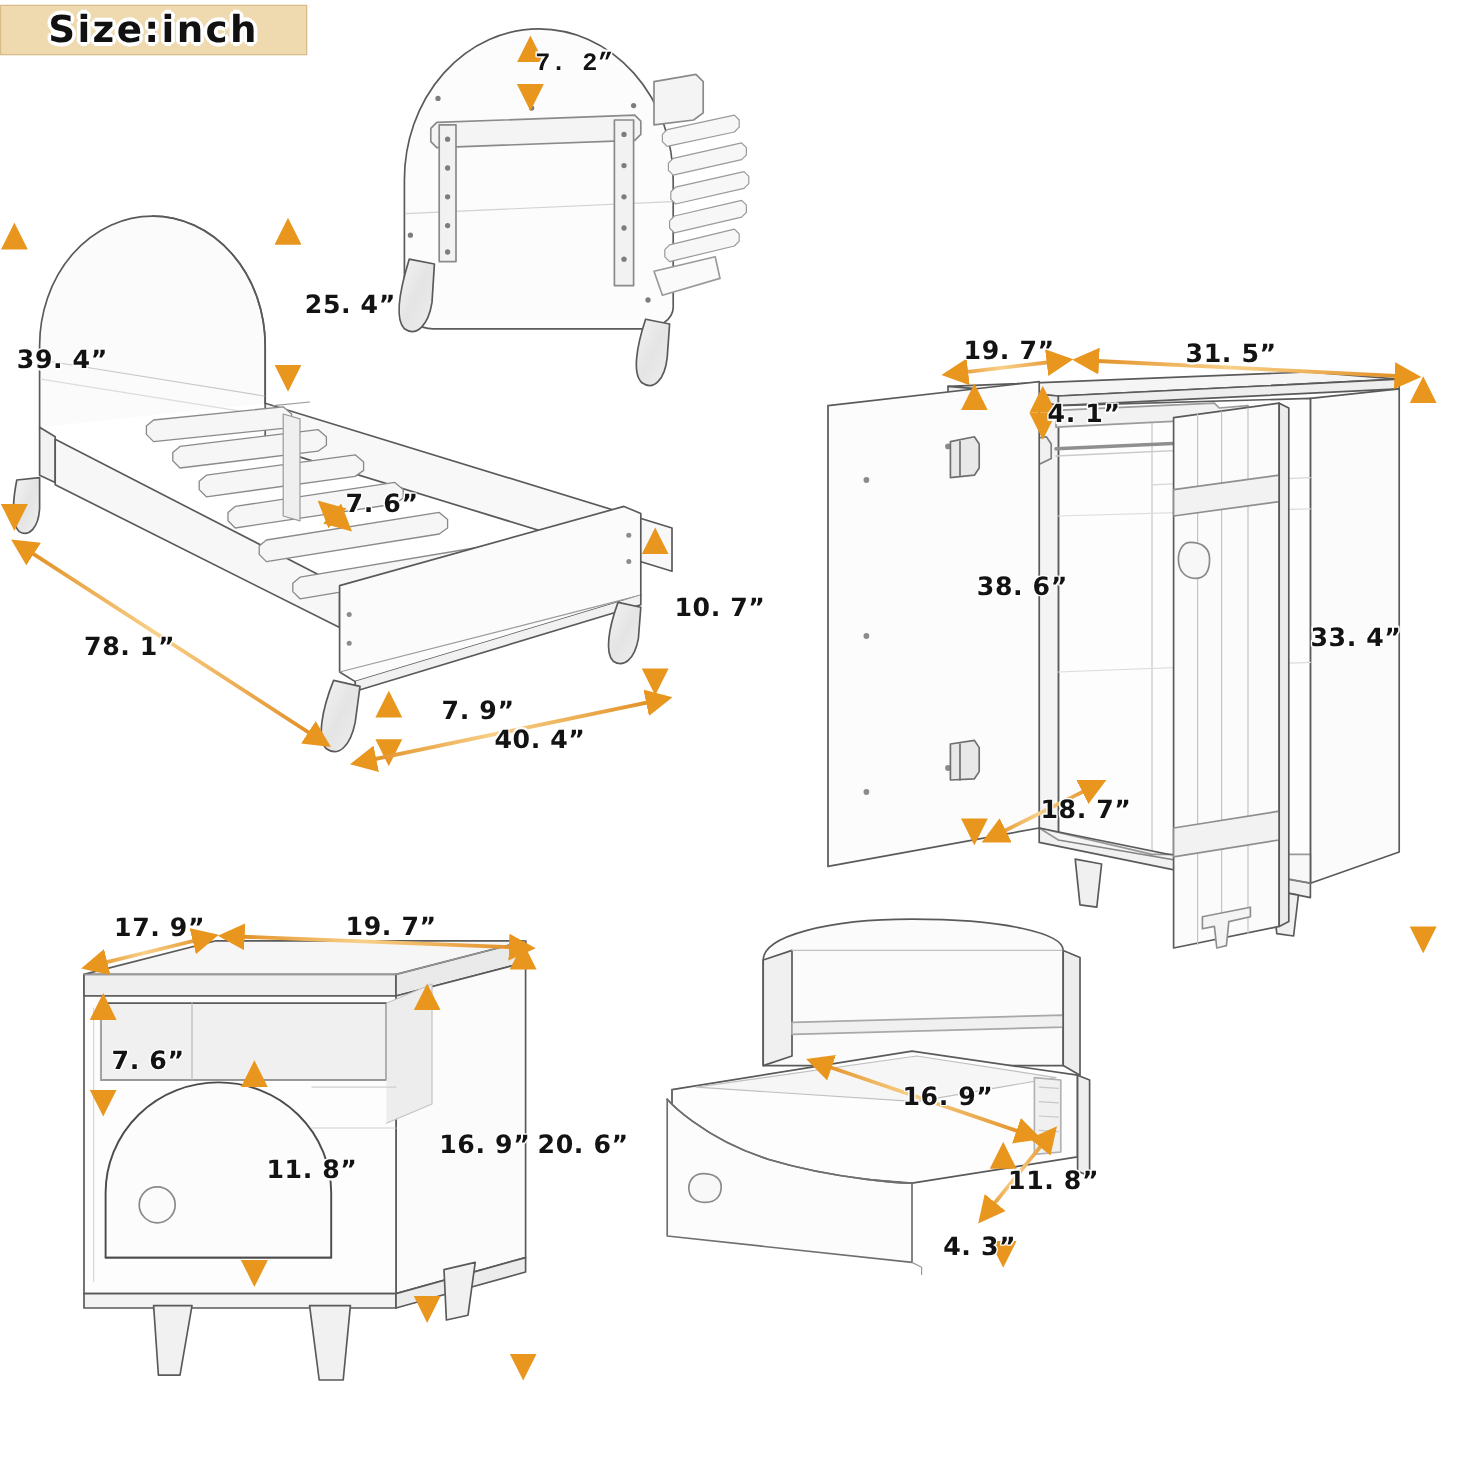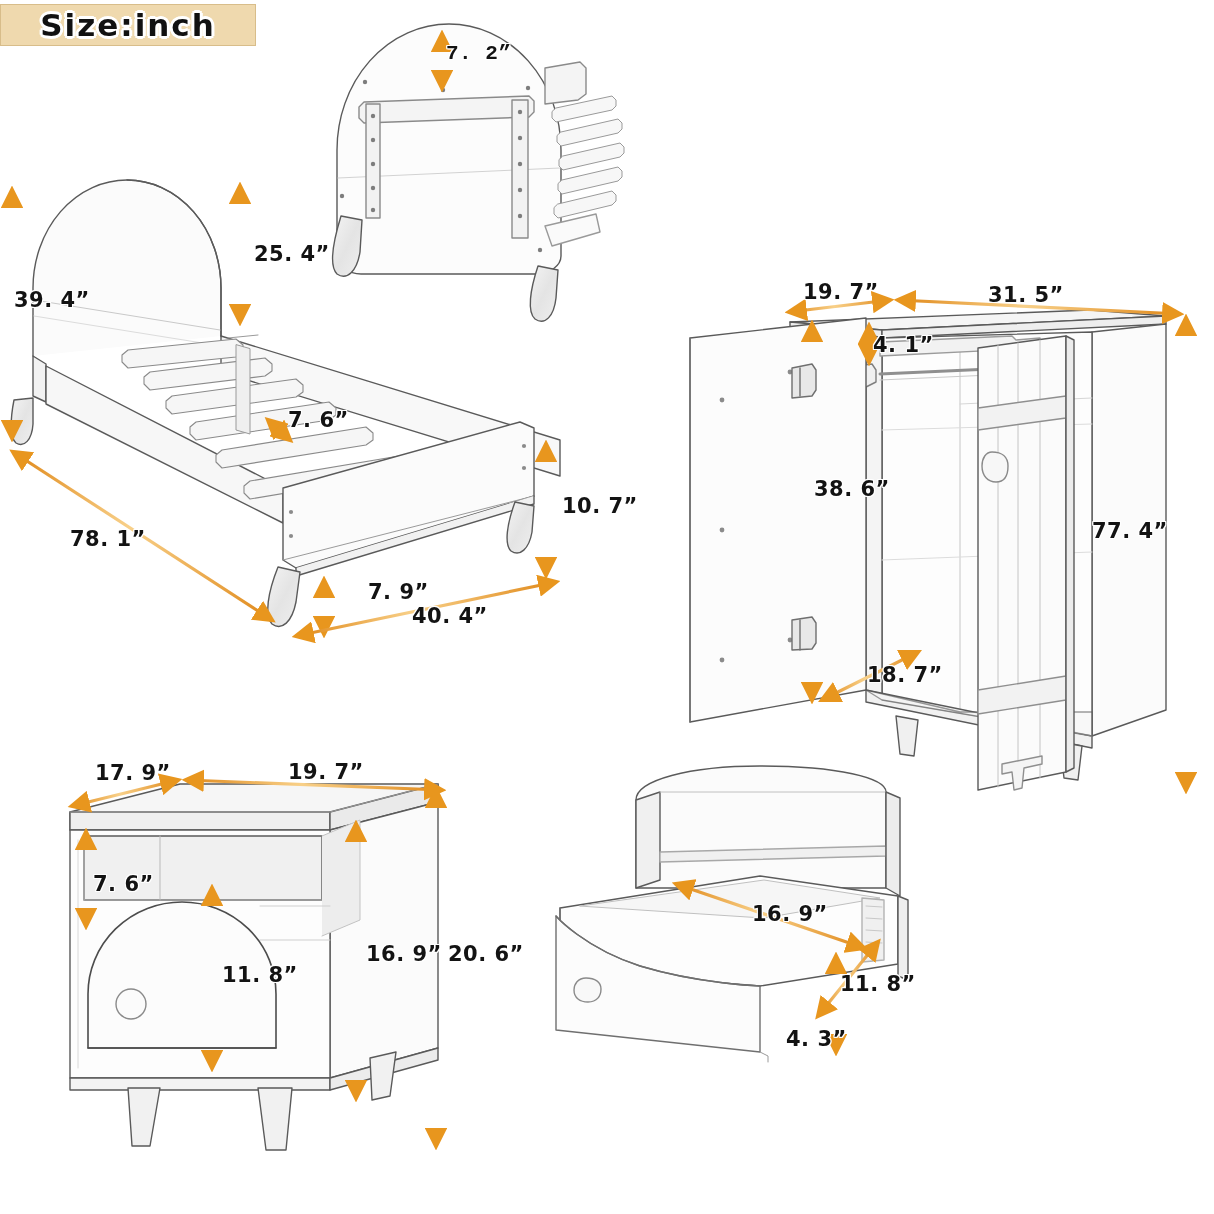--- a/index.html
+++ b/index.html
@@ -356,21 +356,21 @@
   <div class="dim" style="left:328px; top:580px;margin-left:40px;">7. 9”</div>
   <div class="dim" style="left:412px; top:604px;">40. 4”</div>
 
   <div class="dim" style="left:446px; top:42px;font-family:Liberation Mono, monospace;">7. 2”</div>
 
   <div class="dim" style="left:803px;  top:280px;">19. 7”</div>
   <div class="dim" style="left:988px;  top:283px;">31. 5”</div>
   <div class="dim" style="left:873px;  top:333px;text-align:center;">4. 1”</div>
   <div class="dim" style="left:814px;  top:477px;">38. 6”</div>
   <div class="dim" style="left:867px;  top:663px;">18. 7”</div>
-  <div class="dim" style="left:1092px; top:519px;">77. 4”</div>
+  <div class="dim" style="left:1092px; top:519px;">33. 4”</div>
 
   <div class="dim" style="left:95px;  top:761px;">17. 9”</div>
   <div class="dim" style="left:288px; top:760px;">19. 7”</div>
   <div class="dim" style="left:93px;  top:872px;">7. 6”</div>
   <div class="dim" style="left:222px; top:963px;">11. 8”</div>
   <div class="dim" style="left:366px; top:942px;">16. 9”</div>
   <div class="dim" style="left:448px; top:942px;">20. 6”</div>
 
   <div class="dim" style="left:752px; top:902px;">16. 9”</div>
   <div class="dim" style="left:840px; top:972px;">11. 8”</div>

